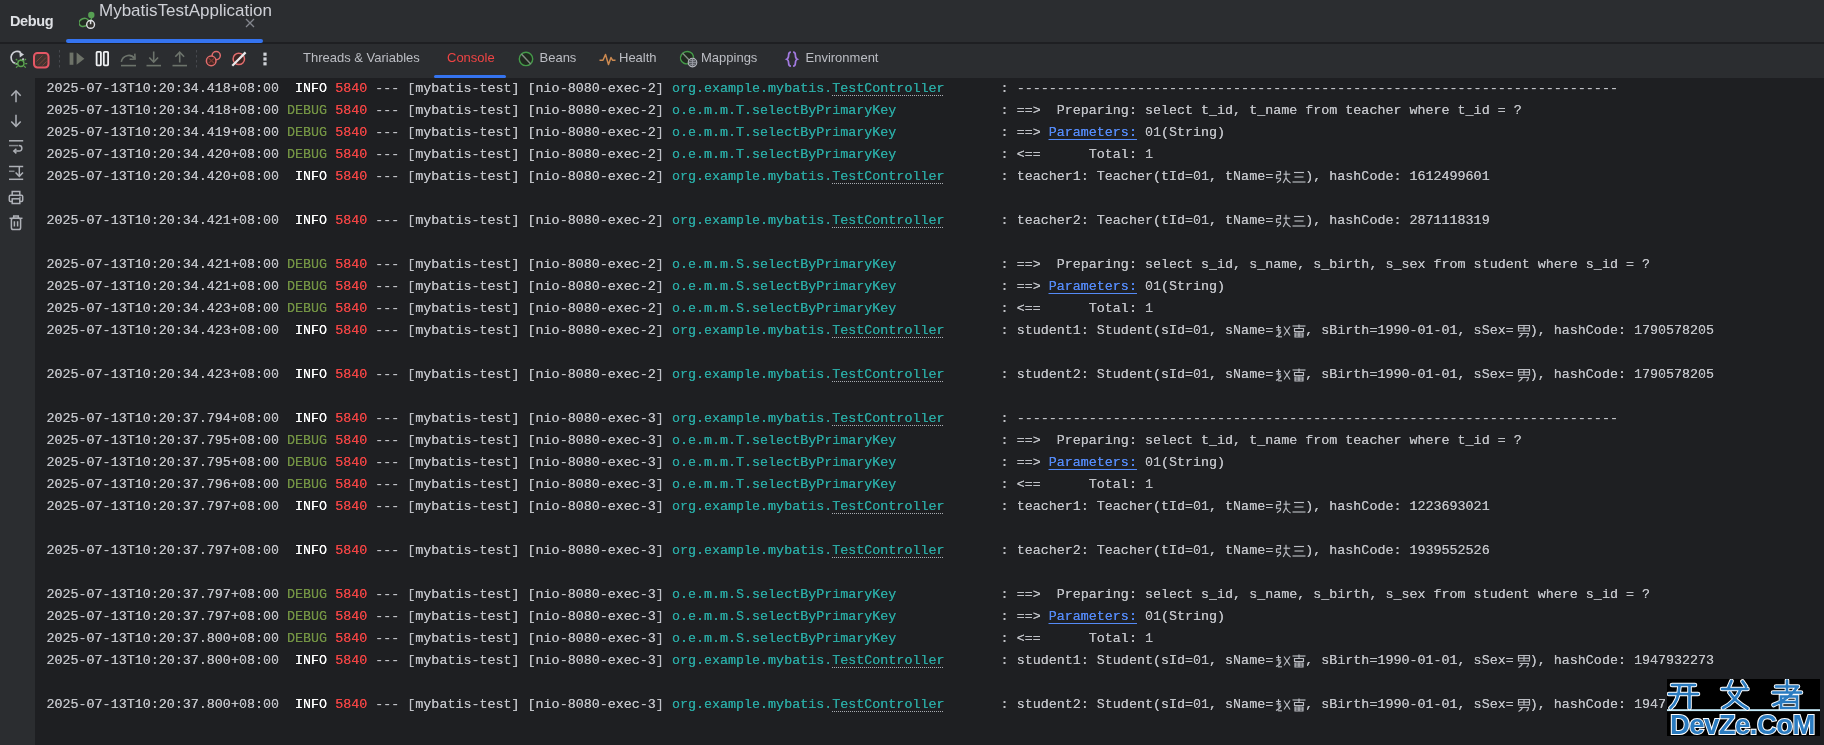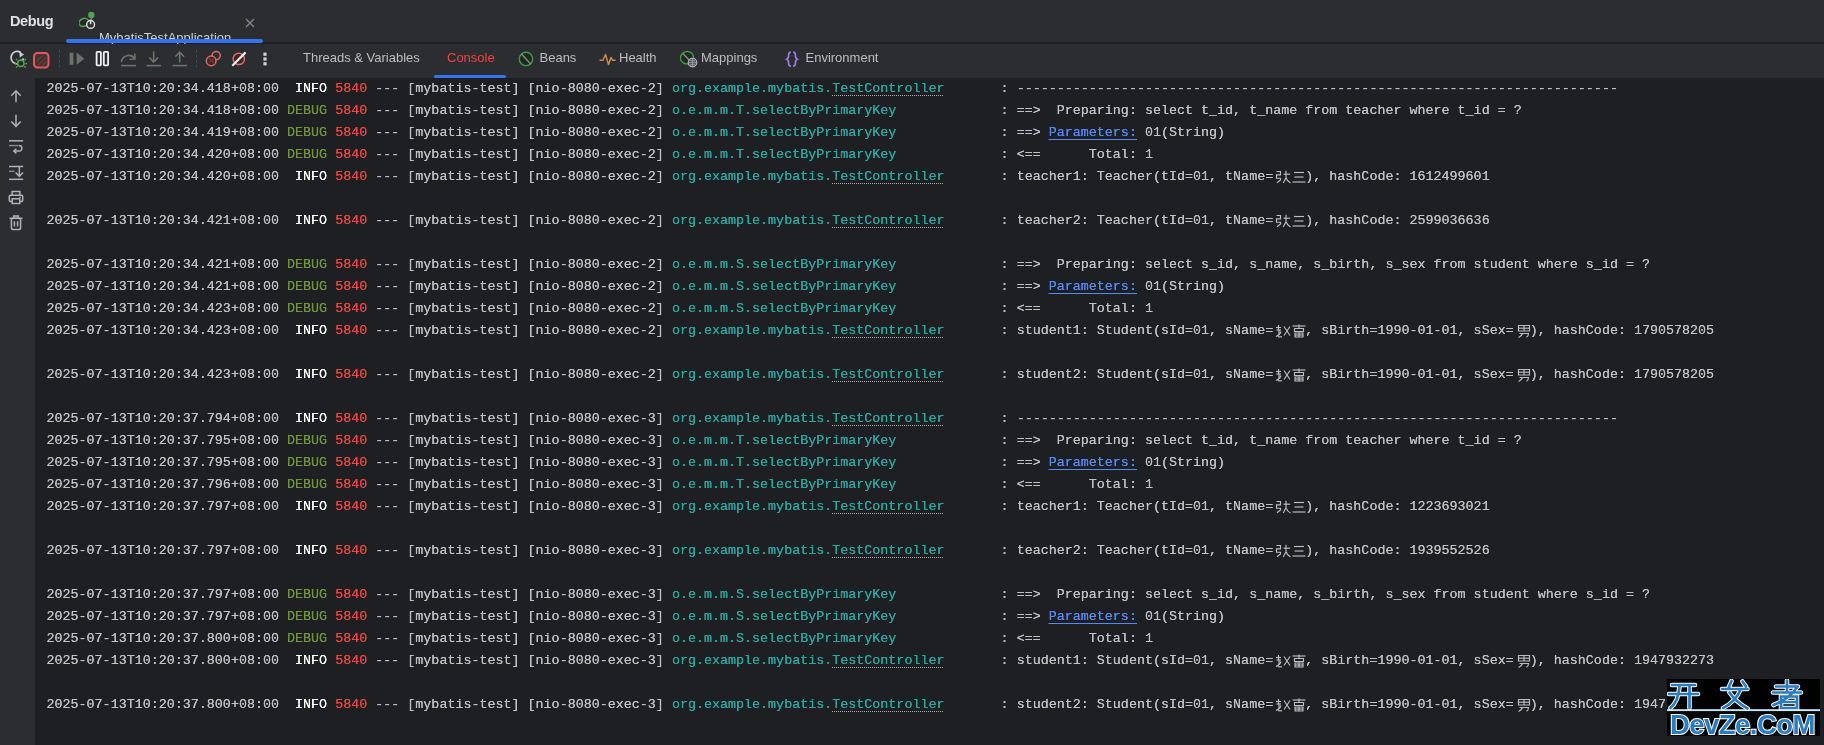--- a/index.html
+++ b/index.html
@@ -1,20 +1,20 @@
 <!DOCTYPE html>
 <html><head><meta charset="utf-8"><title>Debug</title>
 <style>
 *{margin:0;padding:0;box-sizing:border-box}
 html,body{width:1824px;height:745px;background:#1e1f22;overflow:hidden}
 body{font-family:"Liberation Sans",sans-serif;position:relative}
 #topbar{position:absolute;left:0;top:0;width:1824px;height:43px;background:#2b2d30;border-bottom:1px solid #1e1f22}
 #dbg{position:absolute;left:10px;top:14.2px;font-size:14.5px;font-weight:bold;color:#dfe1e5;line-height:14.5px;letter-spacing:-0.4px}
 #tabicon{position:absolute;left:79px;top:10px}
-#tablbl{position:absolute;left:99px;top:31px;font-size:13px;color:#ced0d6;line-height:13px}
+#tablbl{position:absolute;left:99px;top:4px;font-size:17px;color:#ced0d6;line-height:13px}
 #closex{position:absolute;left:244px;top:17px}
 #tabul{position:absolute;left:66px;top:39px;width:197px;height:3.5px;background:#3574f0;border-radius:2px}
 #toolbar{position:absolute;left:0;top:44px;width:1824px;height:34px;background:#2b2d30}
 .tb{position:absolute;top:51px;font-size:13px;line-height:13px;color:#bcbec4}
 #consoletab{color:#ef4444}
 #conul{position:absolute;left:434px;top:74.5px;width:72px;height:3.5px;background:#3574f0;border-radius:2px}
 #icons{position:absolute;left:0;top:0;pointer-events:none}
 #strip{position:absolute;left:0;top:78px;width:35px;height:667px;background:#2b2d30}
 pre{position:absolute;left:46.5px;top:77.64px;font-family:"Liberation Mono",monospace;font-size:13.379px;line-height:22px;color:#c0c2c7;white-space:pre;text-shadow:0 0 .6px}
 .g{color:#c0c2c7}
@@ -54,21 +54,21 @@
 <span class="tb" style="left:619px">Health</span>
 <span class="tb" style="left:701px">Mappings</span>
 <span class="tb" style="left:805.5px">Environment</span>
 <div id="strip"></div>
 <pre><span class="g">2025-07-13T10:20:34.418+08:00</span>  <span class="i">INFO</span><span class="g"> </span><span class="p">5840</span><span class="g"> --- [mybatis-test] [nio-8080-exec-2] </span><span class="t">org.example.mybatis.<span class="tc">TestController</span></span>      <span class="g"> : ---------------------------------------------------------------------------</span>
 <span class="g">2025-07-13T10:20:34.418+08:00</span> <span class="d">DEBUG</span><span class="g"> </span><span class="p">5840</span><span class="g"> --- [mybatis-test] [nio-8080-exec-2] </span><span class="t">o.e.m.m.T.selectByPrimaryKey</span>            <span class="g"> : ==&gt;  Preparing: select t_id, t_name from teacher where t_id = ?</span>
 <span class="g">2025-07-13T10:20:34.419+08:00</span> <span class="d">DEBUG</span><span class="g"> </span><span class="p">5840</span><span class="g"> --- [mybatis-test] [nio-8080-exec-2] </span><span class="t">o.e.m.m.T.selectByPrimaryKey</span>            <span class="g"> : ==&gt; <span class="lk">Parameters:</span> 01(String)</span>
 <span class="g">2025-07-13T10:20:34.420+08:00</span> <span class="d">DEBUG</span><span class="g"> </span><span class="p">5840</span><span class="g"> --- [mybatis-test] [nio-8080-exec-2] </span><span class="t">o.e.m.m.T.selectByPrimaryKey</span>            <span class="g"> : &lt;==      Total: 1</span>
 <span class="g">2025-07-13T10:20:34.420+08:00</span>  <span class="i">INFO</span><span class="g"> </span><span class="p">5840</span><span class="g"> --- [mybatis-test] [nio-8080-exec-2] </span><span class="t">org.example.mybatis.<span class="tc">TestController</span></span>      <span class="g"> : teacher1: Teacher(tId=01, tName=    ), hashCode: 1612499601</span>
 
-<span class="g">2025-07-13T10:20:34.421+08:00</span>  <span class="i">INFO</span><span class="g"> </span><span class="p">5840</span><span class="g"> --- [mybatis-test] [nio-8080-exec-2] </span><span class="t">org.example.mybatis.<span class="tc">TestController</span></span>      <span class="g"> : teacher2: Teacher(tId=01, tName=    ), hashCode: 2599036636</span>
+<span class="g">2025-07-13T10:20:34.421+08:00</span>  <span class="i">INFO</span><span class="g"> </span><span class="p">5840</span><span class="g"> --- [mybatis-test] [nio-8080-exec-2] </span><span class="t">org.example.mybatis.<span class="tc">TestController</span></span>      <span class="g"> : teacher2: Teacher(tId=01, tName=    ), hashCode: 2871118319</span>
 
 <span class="g">2025-07-13T10:20:34.421+08:00</span> <span class="d">DEBUG</span><span class="g"> </span><span class="p">5840</span><span class="g"> --- [mybatis-test] [nio-8080-exec-2] </span><span class="t">o.e.m.m.S.selectByPrimaryKey</span>            <span class="g"> : ==&gt;  Preparing: select s_id, s_name, s_birth, s_sex from student where s_id = ?</span>
 <span class="g">2025-07-13T10:20:34.421+08:00</span> <span class="d">DEBUG</span><span class="g"> </span><span class="p">5840</span><span class="g"> --- [mybatis-test] [nio-8080-exec-2] </span><span class="t">o.e.m.m.S.selectByPrimaryKey</span>            <span class="g"> : ==&gt; <span class="lk">Parameters:</span> 01(String)</span>
 <span class="g">2025-07-13T10:20:34.423+08:00</span> <span class="d">DEBUG</span><span class="g"> </span><span class="p">5840</span><span class="g"> --- [mybatis-test] [nio-8080-exec-2] </span><span class="t">o.e.m.m.S.selectByPrimaryKey</span>            <span class="g"> : &lt;==      Total: 1</span>
 <span class="g">2025-07-13T10:20:34.423+08:00</span>  <span class="i">INFO</span><span class="g"> </span><span class="p">5840</span><span class="g"> --- [mybatis-test] [nio-8080-exec-2] </span><span class="t">org.example.mybatis.<span class="tc">TestController</span></span>      <span class="g"> : student1: Student(sId=01, sName=    , sBirth=1990-01-01, sSex=  ), hashCode: 1790578205</span>
 
 <span class="g">2025-07-13T10:20:34.423+08:00</span>  <span class="i">INFO</span><span class="g"> </span><span class="p">5840</span><span class="g"> --- [mybatis-test] [nio-8080-exec-2] </span><span class="t">org.example.mybatis.<span class="tc">TestController</span></span>      <span class="g"> : student2: Student(sId=01, sName=    , sBirth=1990-01-01, sSex=  ), hashCode: 1790578205</span>
 
 <span class="g">2025-07-13T10:20:37.794+08:00</span>  <span class="i">INFO</span><span class="g"> </span><span class="p">5840</span><span class="g"> --- [mybatis-test] [nio-8080-exec-3] </span><span class="t">org.example.mybatis.<span class="tc">TestController</span></span>      <span class="g"> : ---------------------------------------------------------------------------</span>
 <span class="g">2025-07-13T10:20:37.795+08:00</span> <span class="d">DEBUG</span><span class="g"> </span><span class="p">5840</span><span class="g"> --- [mybatis-test] [nio-8080-exec-3] </span><span class="t">o.e.m.m.T.selectByPrimaryKey</span>            <span class="g"> : ==&gt;  Preparing: select t_id, t_name from teacher where t_id = ?</span>

